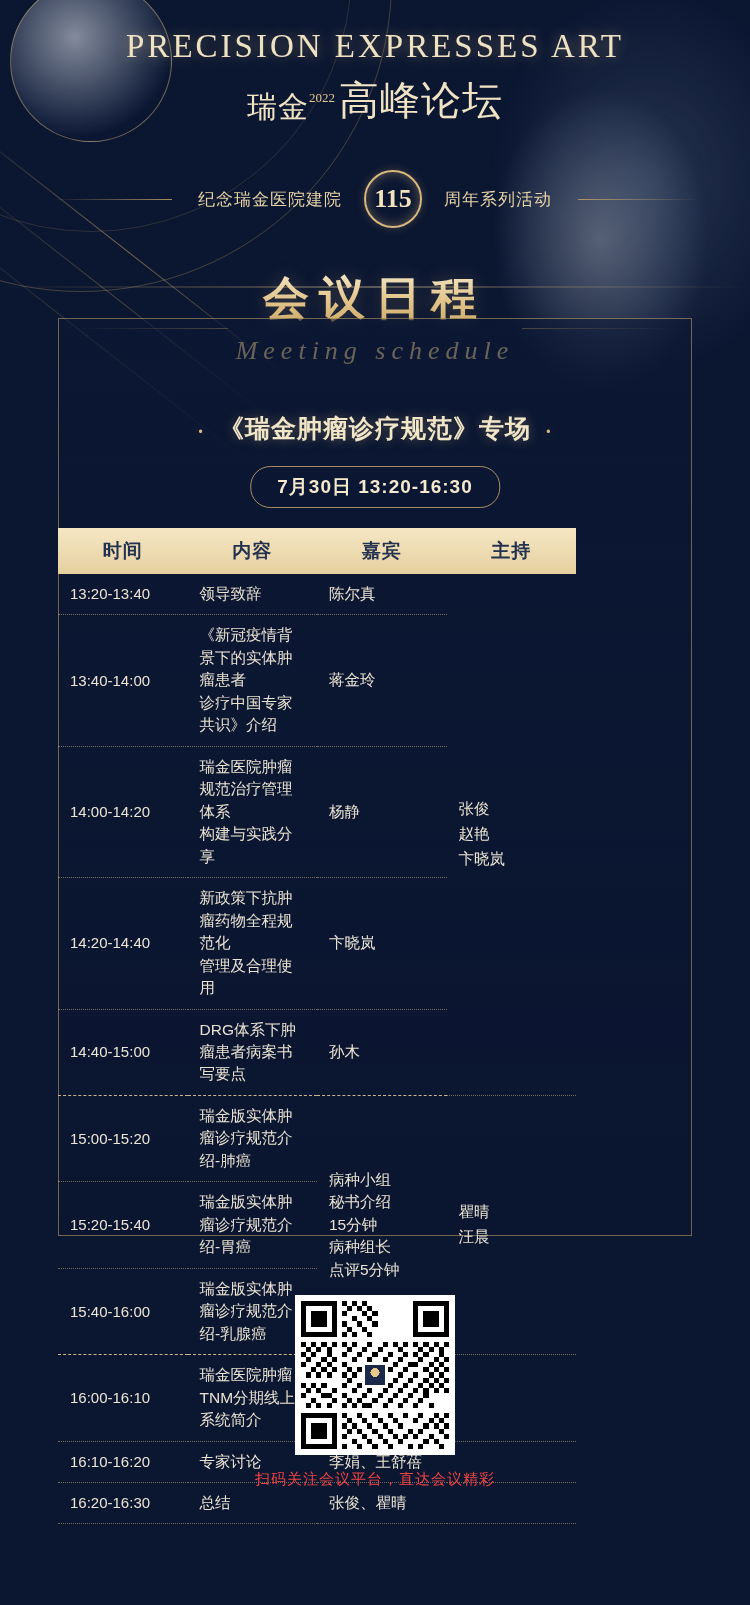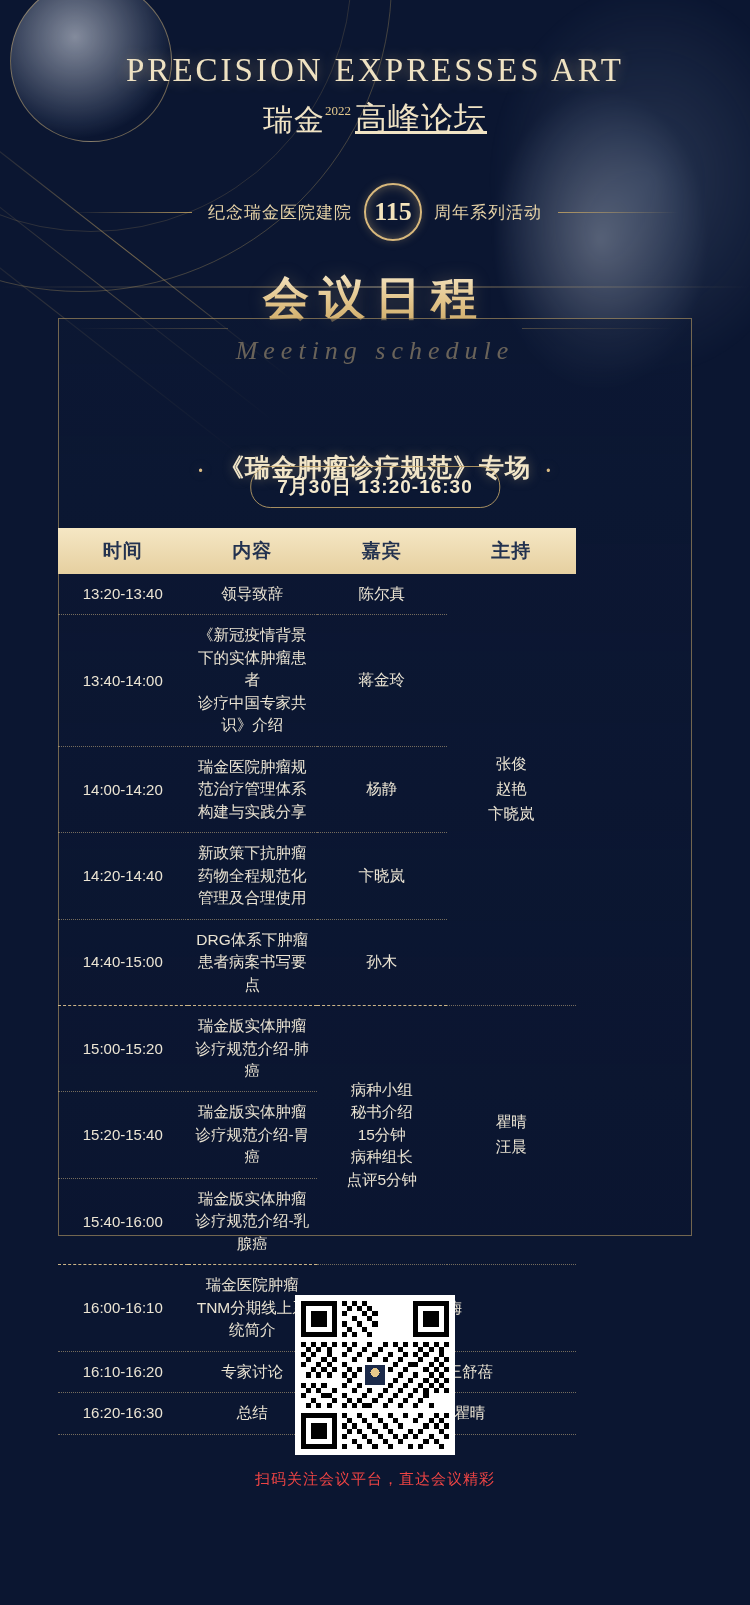--- a/index.html
+++ b/index.html
@@ -31,35 +31,35 @@
     background:
       radial-gradient(ellipse 150px 210px at 250px 250px, rgba(225,230,240,0.30), rgba(160,175,200,0.10) 55%, rgba(0,0,0,0) 72%),
       radial-gradient(ellipse 230px 280px at 300px 190px, rgba(110,130,160,0.28), rgba(0,0,0,0) 70%);
     filter:blur(2px);
   }
   .glowline{position:absolute;left:0;width:750px;height:2px;background:linear-gradient(90deg,rgba(200,165,95,0) 0%,rgba(214,182,118,0.75) 35%,rgba(245,225,175,0.9) 50%,rgba(214,182,118,0.75) 65%,rgba(200,165,95,0) 100%);}
 
   
   .hdr{position:absolute;left:0;top:0;width:750px;text-align:center;}
   .en-title{
-    margin-top:52px;font-family:"Liberation Serif","DejaVu Serif",serif;
+    margin-top:28px;font-family:"Liberation Serif","DejaVu Serif",serif;
     font-size:33px;letter-spacing:3px;color:#efe2c2;
     text-shadow:0 0 14px rgba(226,196,130,0.45);
   }
   .cn-title{
     margin-top:8px;display:flex;align-items:flex-end;justify-content:center;gap:2px;
     font-family:"Liberation Serif","DejaVu Serif",serif;
   }
   .cn-a{font-size:30px;color:#f0e3c4;letter-spacing:1px;}
   .cn-b{font-size:43px;font-weight:bold;color:#f7ebcd;letter-spacing:2px;
         text-shadow:0 0 16px rgba(232,200,135,0.5);}
   .cn-sup{font-size:13px;color:#e4c98e;position:relative;top:-22px;left:-2px;letter-spacing:0;}
-  .cn-c{font-size:32px;color:#f0e3c4;letter-spacing:1px;text-decoration:underline;}
-
-  .anniv{margin-top:42px;display:flex;align-items:center;justify-content:center;gap:6px;}
+  .cn-c{font-size:40px;color:#f0e3c4;letter-spacing:1px;}
+
+  .anniv{margin-top:42px;display:flex;align-items:center;justify-content:center;gap:16px;}
   .anniv .ln{width:120px;height:1px;background:linear-gradient(90deg,rgba(205,170,100,0),rgba(205,170,100,0.8));margin-right:10px;}
   .anniv .ln.r{background:linear-gradient(90deg,rgba(205,170,100,0.8),rgba(205,170,100,0));margin-left:10px;margin-right:0;}
   .anniv .t{font-size:17px;color:#e6d2a6;letter-spacing:1px;font-family:"Liberation Serif",serif;}
   .anniv .num{
     width:54px;height:54px;border-radius:50%;border:2px solid #d8b87c;
     display:flex;align-items:center;justify-content:center;margin:0 6px;
     font-family:"Liberation Serif",serif;font-size:26px;font-weight:bold;color:#f3e3bc;
     box-shadow:0 0 12px rgba(216,184,124,0.4) inset,0 0 10px rgba(216,184,124,0.25);
   }
 
@@ -85,43 +85,42 @@
     position:absolute;left:58px;top:318px;width:634px;height:918px;
     border:1px solid rgba(200,168,104,0.55);
     background:linear-gradient(180deg,rgba(12,24,52,0.55),rgba(10,20,46,0.35));
     box-sizing:border-box;
   }
   .session-title{
     position:absolute;left:0;top:412px;width:750px;text-align:center;
     font-size:25px;color:#f2e6c8;letter-spacing:1px;font-weight:bold;
     font-family:"Liberation Serif","DejaVu Serif",serif;
     text-shadow:0 0 12px rgba(226,196,130,0.35);
-    margin-top:39px;
   }
   .session-title .dot{color:#d9bb84;font-size:20px;padding:0 14px;vertical-align:middle;}
   .pill{
     position:absolute;left:50%;transform:translateX(-50%);top:466px;
     padding:7px 26px;border:1px solid rgba(205,172,108,0.8);border-radius:20px;
     color:#f4e9cd;font-size:19px;font-weight:bold;letter-spacing:1px;
     font-family:"Liberation Sans",sans-serif;
   }
 
   
   .table{
     position:absolute;left:58px;top:528px;width:518px;
     border-collapse:collapse;table-layout:fixed;
   }
   .table th{
     background:linear-gradient(180deg,#f5e7c4,#e6d0a0);
     color:#23324f;font-size:19px;font-weight:bold;height:44px;
     letter-spacing:1px;
   }
   .table td{
-    color:#eae3d2;font-size:15.5px;text-align:center;
-    padding:9px 4px;line-height:1.45;
+    color:#eae3d2;font-size:15.5px;
+    padding:9px 12px;line-height:1.45;
     border-bottom:1px dotted rgba(205,180,130,0.55);
   }
   .table tr:last-child td{border-bottom:1px dotted rgba(205,180,130,0.55);}
   td.time{font-size:15px;color:#ece5d4;width:110px;}
   td.host{width:106px;font-size:15.5px;line-height:1.6;}
   td.guest{width:120px;}
   .solidrow td{border-bottom:1px dashed rgba(210,185,135,0.8);}
   .sep-strong{border-bottom:1px dashed rgba(215,190,140,0.95) !important;}
 
   

